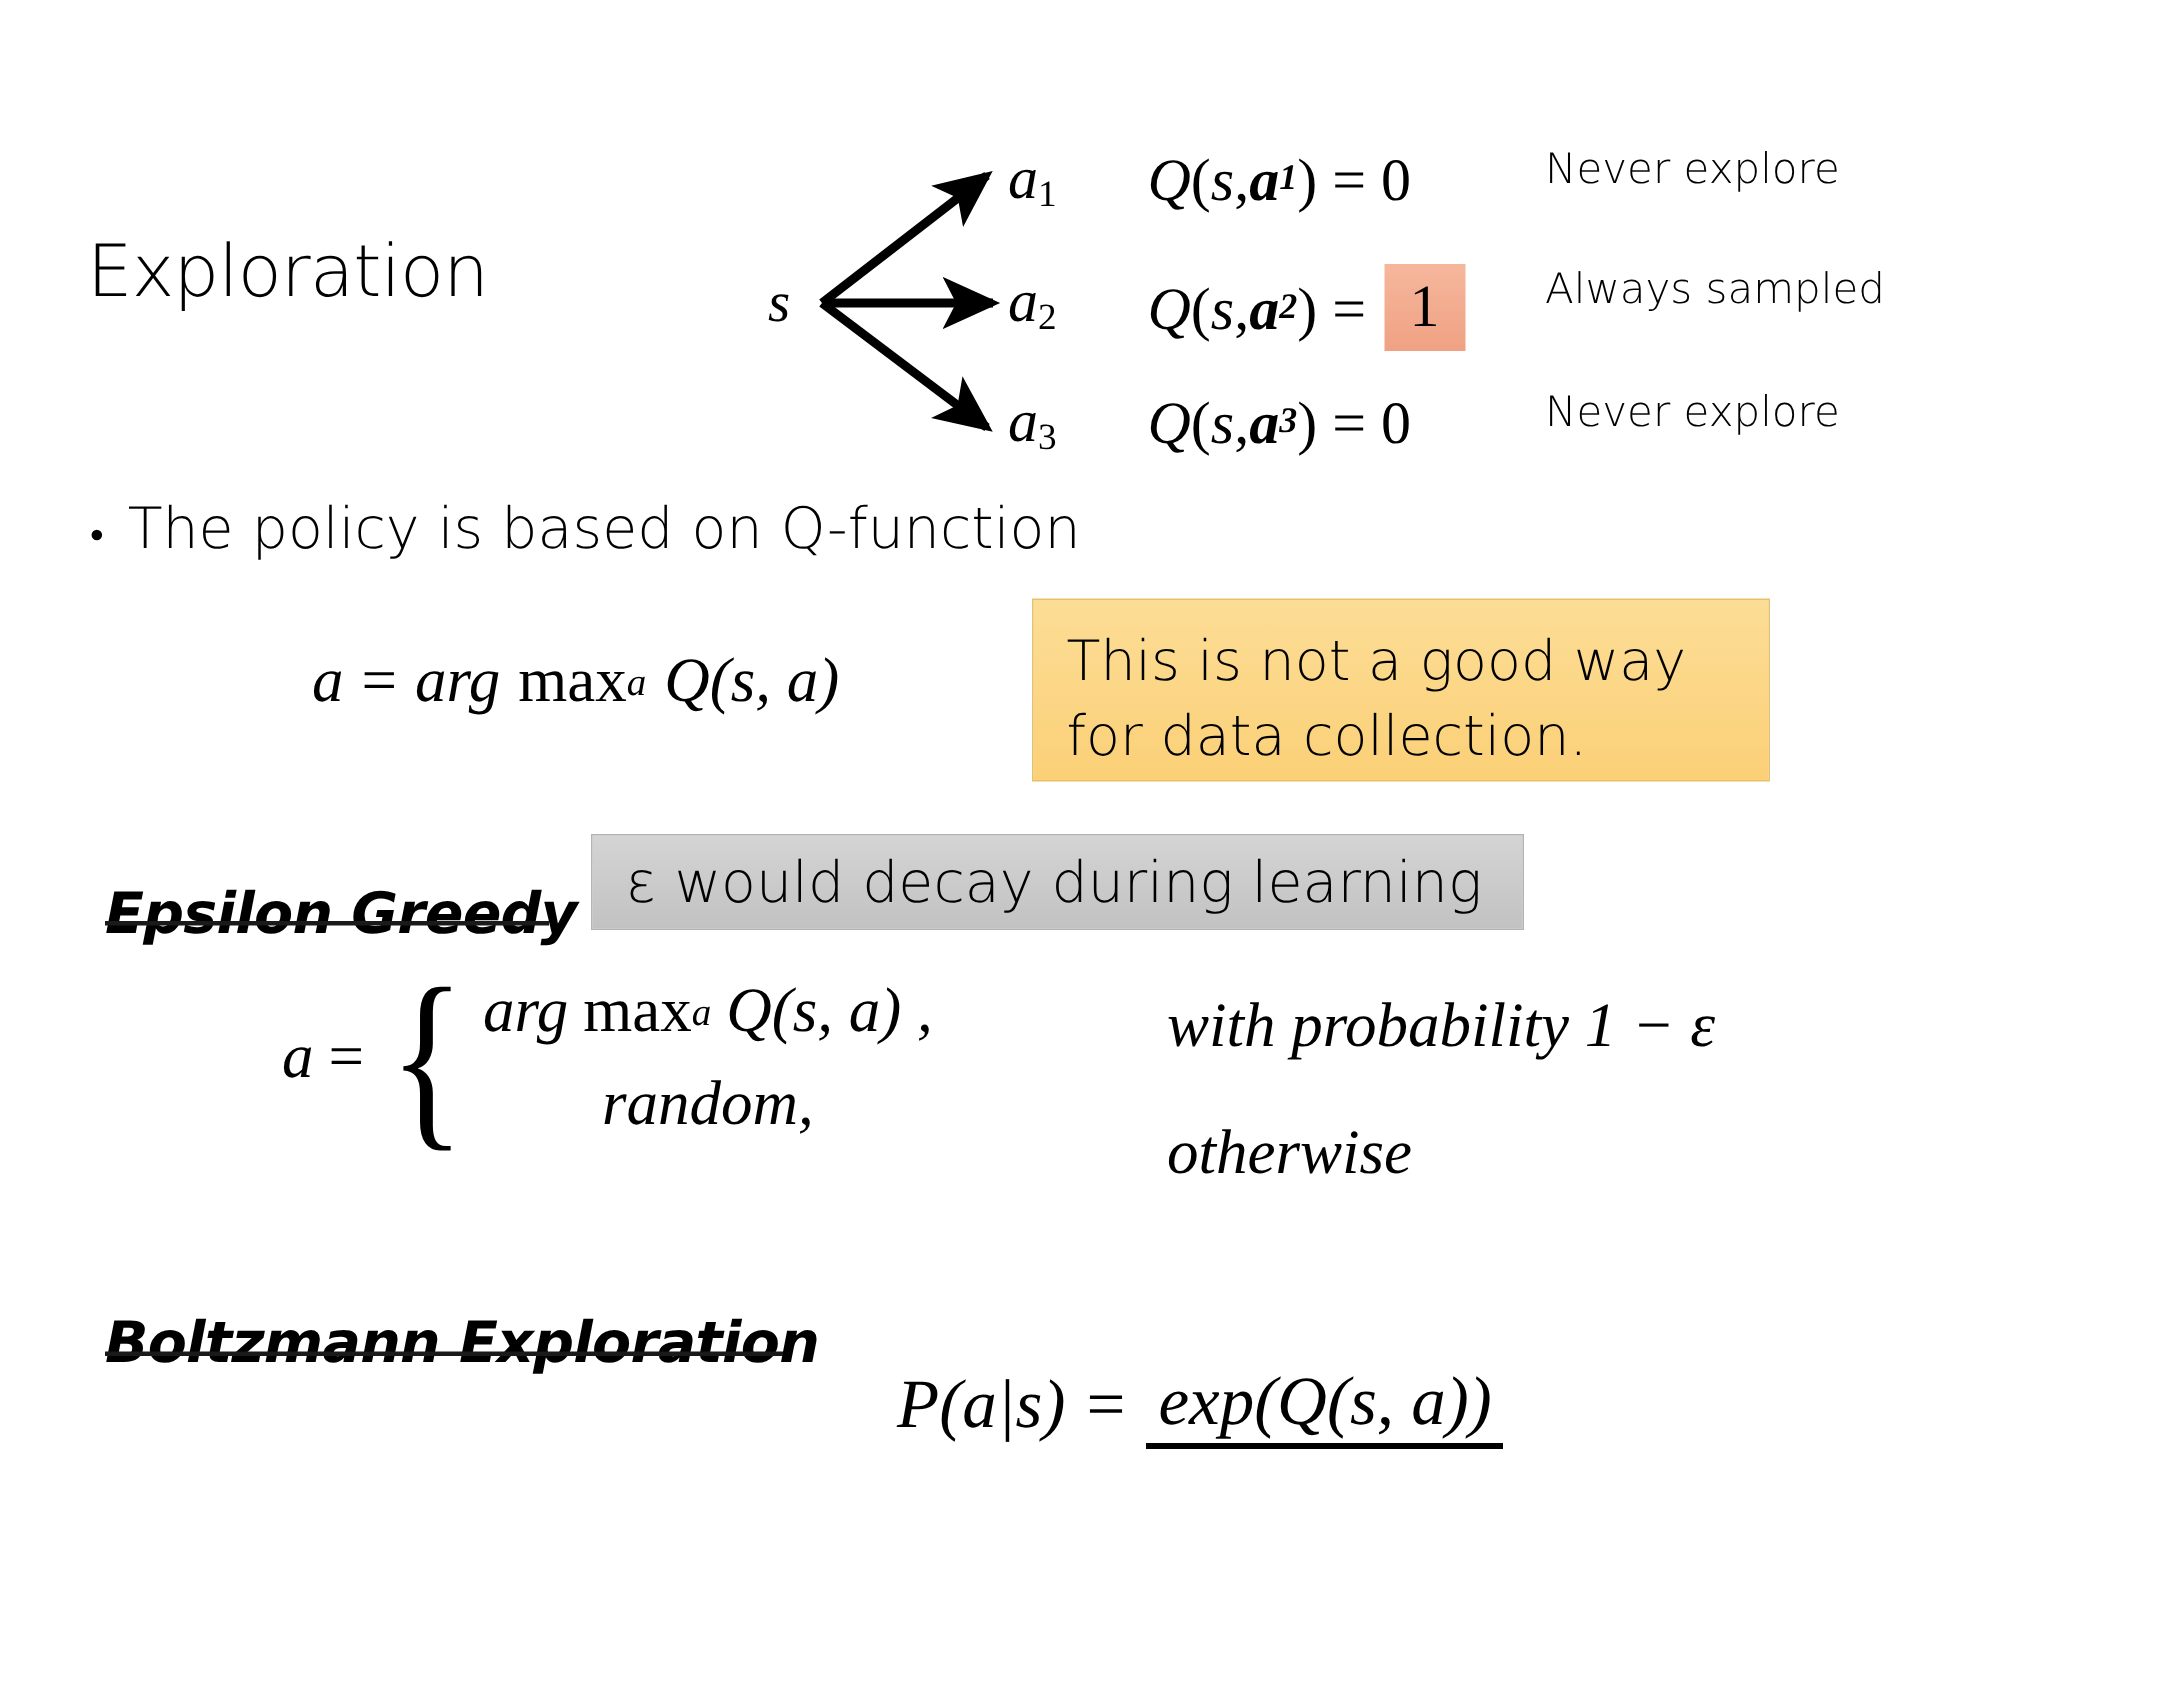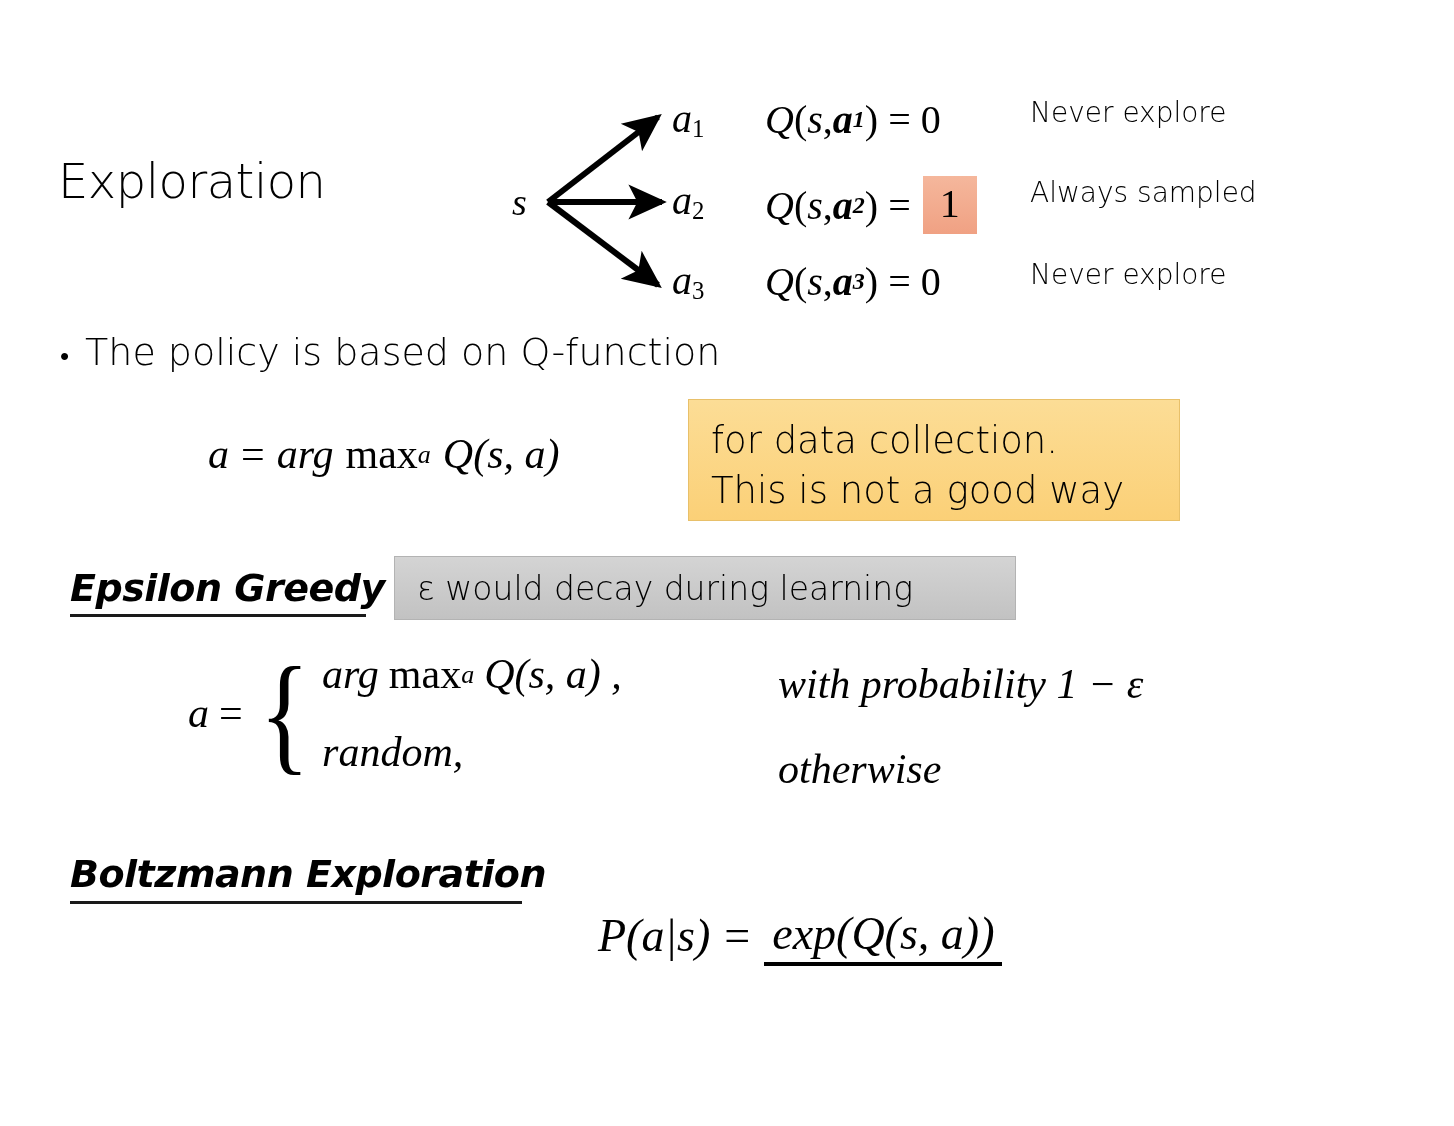--- a/index.html
+++ b/index.html
@@ -166,20 +166,21 @@
   }
 
   
   .section-heading {
     font-size: 38px;
     font-weight: bold;
     font-style: italic;
     font-family: "DejaVu Sans", sans-serif;
     white-space: nowrap;
     letter-spacing: -0.5px;
+    margin-top: 21px;
   }
   .section-rule {
     position: absolute;
     height: 3px;
     background: #1a1a1a;
   }
 
   #heading-epsilon-greedy { left: 70px; top: 566px; }
   #rule-epsilon-greedy { left: 70px; top: 614px; width: 296px; }
 
@@ -193,21 +194,21 @@
     width: 622px;
     height: 64px;
     background: linear-gradient(180deg, #d4d4d4 0%, #c2c2c2 100%);
     border: 1px solid #b3b3b3;
     box-sizing: border-box;
     display: flex;
     align-items: center;
     padding-left: 22px;
   }
   #box-epsilon-decay span {
-    font-size: 33px;
+    font-size: 38px;
     font-family: "DejaVu Sans", sans-serif;
     font-weight: 300;
     white-space: nowrap;
   }
 
   
   #formula-epsilon-greedy {
     left: 188px;
     top: 650px;
     display: flex;
@@ -233,21 +234,21 @@
     flex-direction: column;
     gap: 14px;
   }
   #formula-epsilon-greedy .case-line {
     font-size: 42px;
     font-style: italic;
     display: flex;
     align-items: baseline;
     gap: 10px;
   }
-  #formula-epsilon-greedy .case-line.centered { justify-content: flex-start; margin-top: 16px; }
+  #formula-epsilon-greedy .case-line.centered { justify-content: center; }
 
   .condition-col {
     position: absolute;
     font-family: "Liberation Serif", serif;
     font-style: italic;
     font-size: 42px;
     white-space: nowrap;
   }
   #condition-1 { left: 778px; top: 660px; }
   #condition-2 { left: 778px; top: 745px; }
@@ -367,22 +368,22 @@
   <span class="opname">=</span>
   <span>arg</span>
   <span class="maxop">
     <span class="op">max</span>
     <span class="sub">a</span>
   </span>
   <span>Q(s, a)</span>
 </div>
 
 <div class="abs" id="callout-data-collection">
+  <div>This is not a good way</div>
   <div>for data collection.</div>
-  <div>This is not a good way</div>
 </div>
 
 <div class="abs section-heading" id="heading-epsilon-greedy">Epsilon Greedy</div>
 <div class="section-rule" id="rule-epsilon-greedy"></div>
 
 <div class="abs" id="box-epsilon-decay">
   <span>ε would decay during learning</span>
 </div>
 
 <div class="abs" id="formula-epsilon-greedy">

